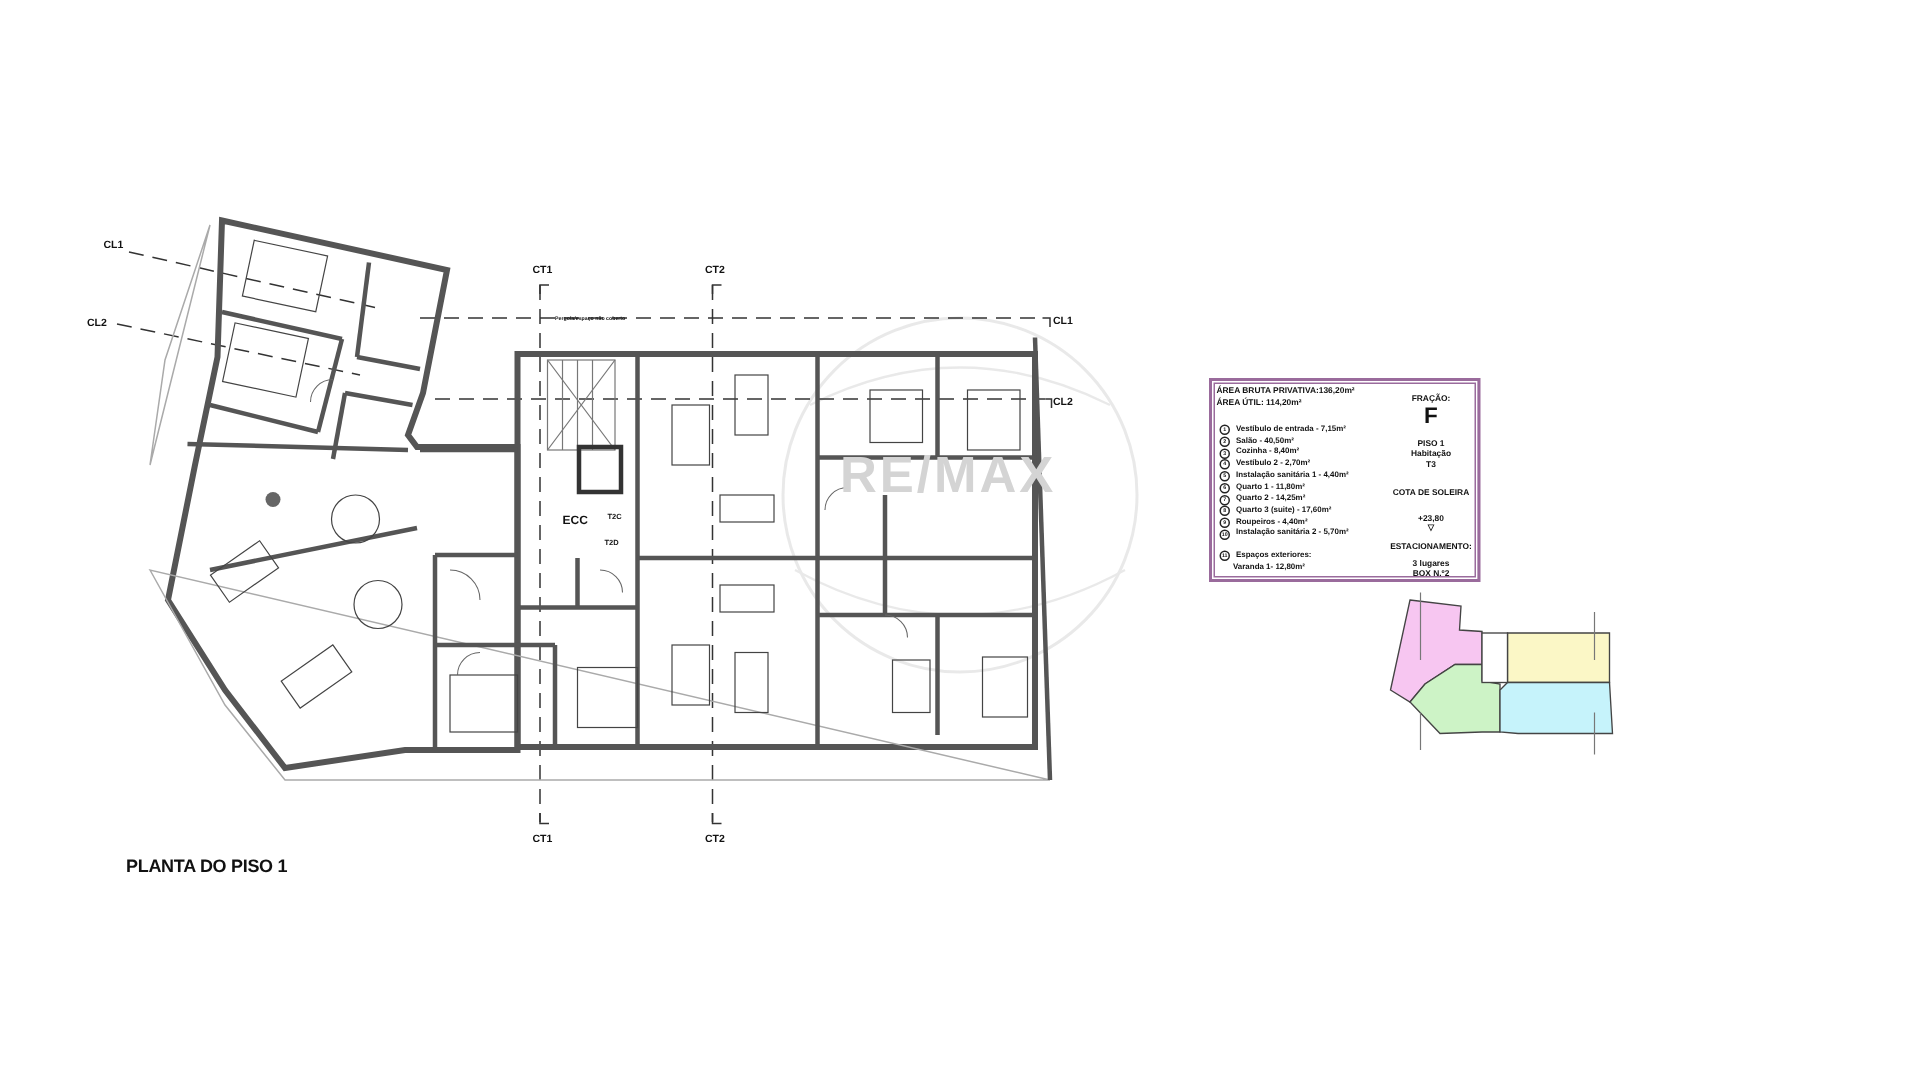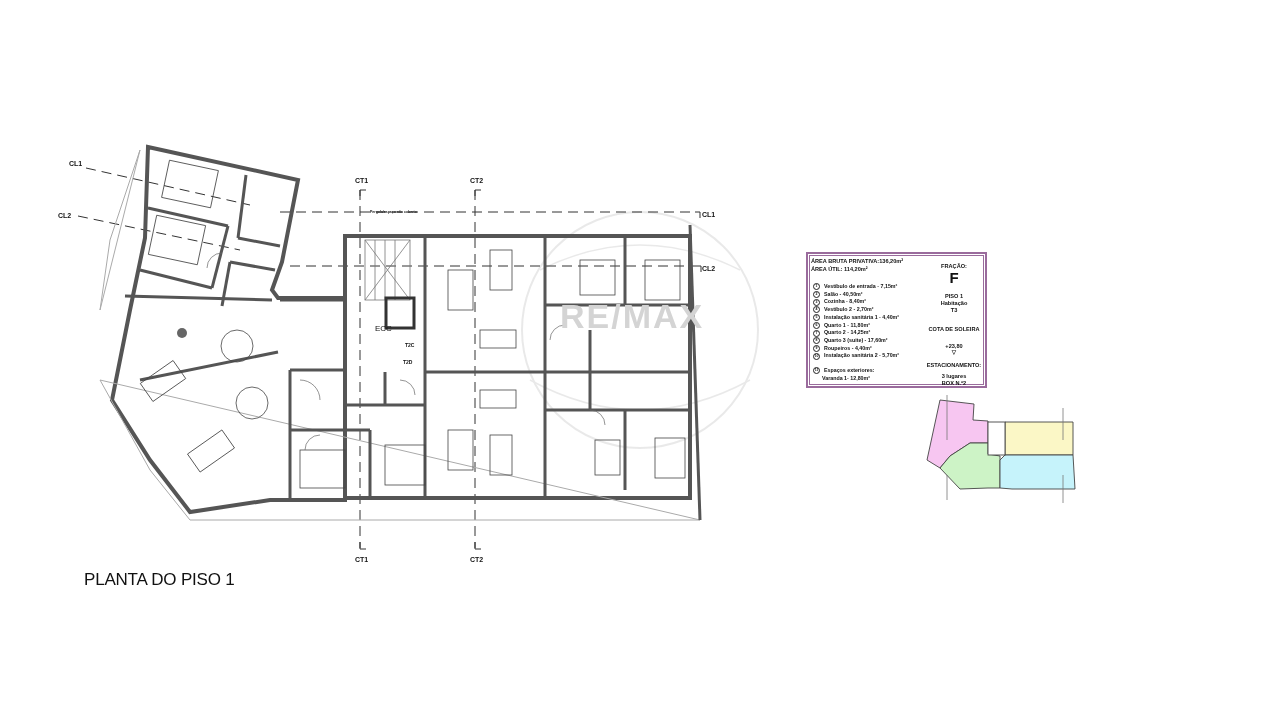--- a/index.html
+++ b/index.html
@@ -1,19 +1,19 @@
 <!DOCTYPE html>
 <html><head>
 <meta charset="utf-8">
 <style>
   html, body { margin:0; padding:0; }
   body { width:1280px; height:720px; background:#ffffff; position:relative; overflow:hidden; font-family:"Liberation Sans", sans-serif; color:#111; }
   .abs { position:absolute; }
   #plan-svg { position:absolute; left:0; top:0; }
-  .plan-title { left:84px; top:570px; font-size:17px; font-weight:normal; letter-spacing:-0.2px; }
+  .plan-title { left:84px; top:570px; font-size:12px; font-weight:bold; letter-spacing:-0.2px; }
   .sec-label { font-size:7px; font-weight:bold; }
   .info-box { left:806px; top:252px; width:181px; height:136px; border:2px solid #9a6b9c; box-shadow: inset 0 0 0 1px #fff, inset 0 0 0 2px #9a6b9c; background:#fff; box-sizing:border-box; }
   .info-inner { position:absolute; left:3px; top:3px; right:3px; bottom:3px; }
   .area-line { font-size:5.6px; font-weight:bold; line-height:8px; white-space:nowrap; }
   .room-list { position:absolute; left:2px; top:26px; width:104px; }
   .room { font-size:5.3px; font-weight:bold; line-height:7.7px; white-space:nowrap; display:flex; align-items:center; }
   .num { display:inline-block; width:5px; height:5px; border:0.6px solid #222; border-radius:50%; font-size:3.5px; line-height:5px; text-align:center; margin-right:4px; flex:none; }
   .ext { position:absolute; left:2px; top:110px; font-size:5.3px; font-weight:bold; line-height:7px; }
   .right-col { position:absolute; left:112px; top:2px; width:62px; text-align:center; }
   .rc-small { font-size:5.6px; font-weight:bold; line-height:7px; }
@@ -146,21 +146,21 @@
 <div class="abs sec-label" style="left:355px;top:177px">CT1</div>
 <div class="abs sec-label" style="left:470px;top:177px">CT2</div>
 <div class="abs sec-label" style="left:355px;top:556px">CT1</div>
 <div class="abs sec-label" style="left:470px;top:556px">CT2</div>
 <div class="abs sec-label" style="left:69px;top:160px">CL1</div>
 <div class="abs sec-label" style="left:58px;top:212px">CL2</div>
 <div class="abs sec-label" style="left:702px;top:211px">CL1</div>
 <div class="abs sec-label" style="left:702px;top:265px">CL2</div>
 
 <div class="abs" style="left:370px;top:210px;font-size:3.5px;font-weight:bold">Pergola/espaço não coberto</div>
-<div class="abs" style="left:375px;top:324px;font-size:8px;font-weight:normal">ECC</div>
+<div class="abs" style="left:375px;top:342px;font-size:8px;font-weight:bold">ECC</div>
 <div class="abs" style="left:405px;top:342px;font-size:5px;font-weight:bold">T2C</div>
 <div class="abs" style="left:403px;top:359px;font-size:5px;font-weight:bold">T2D</div>
 
 <div class="abs plan-title">PLANTA DO PISO 1</div>
 
 <div class="abs info-box">
   <div class="info-inner">
     <div class="area-line">ÁREA BRUTA PRIVATIVA:136,20m²</div>
     <div class="area-line">ÁREA ÚTIL: 114,20m²</div>
 

